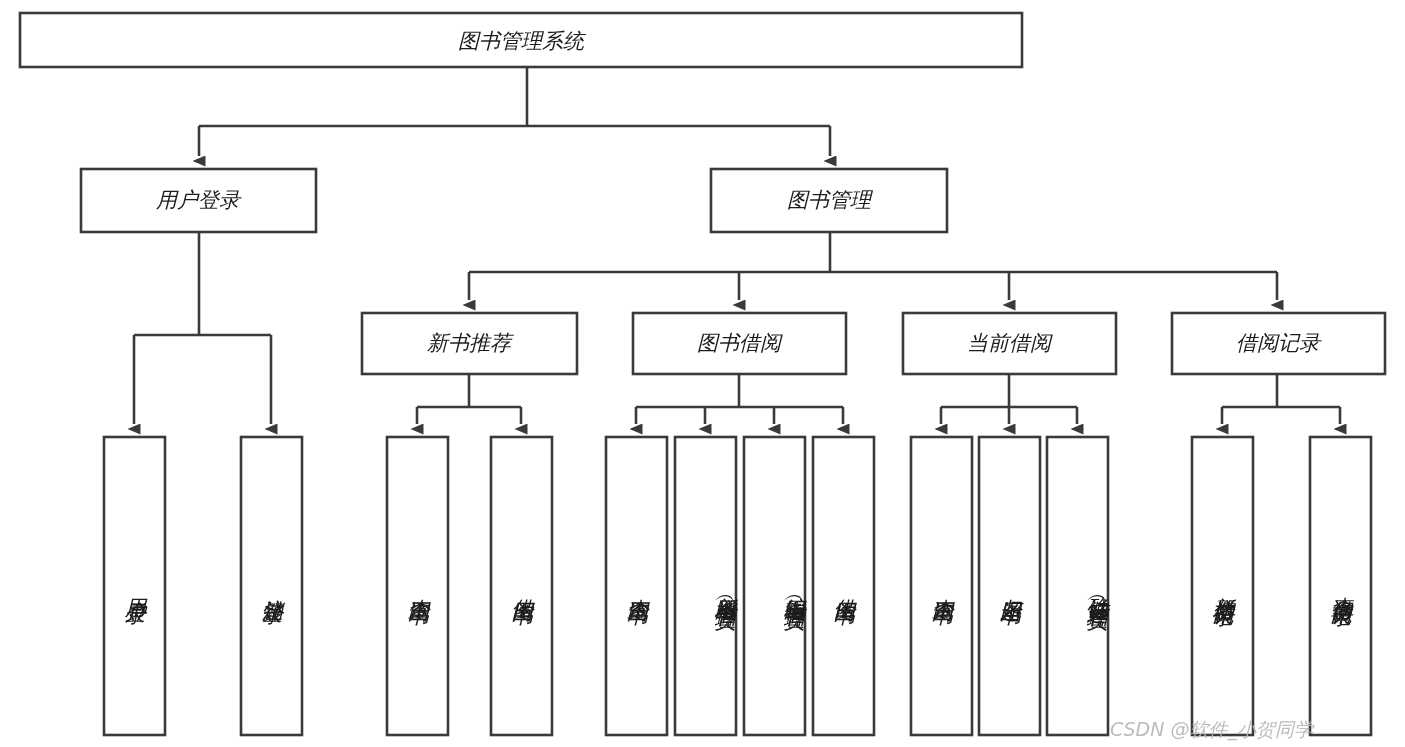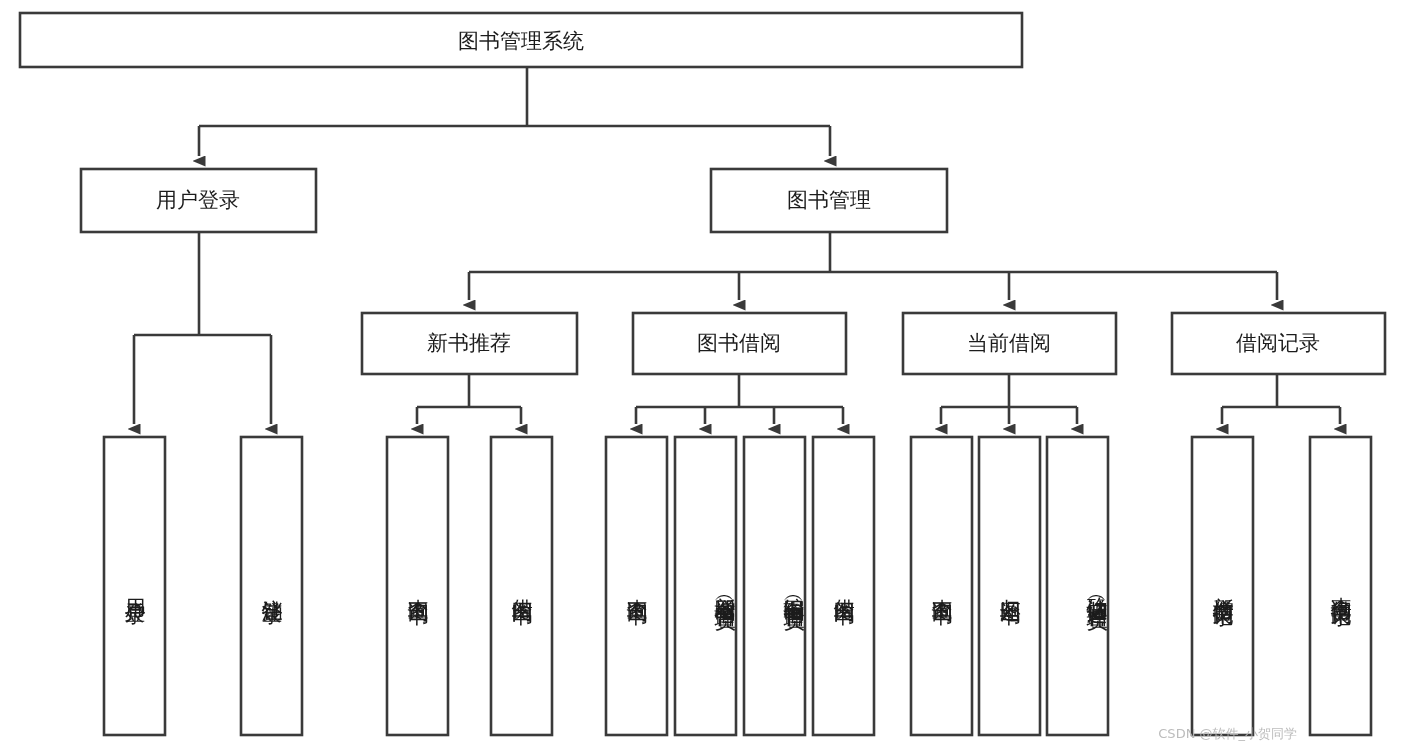--- a/index.html
+++ b/index.html
@@ -11,20 +11,21 @@
     width: 1405px;
     height: 747px;
     font-family: "DejaVu Sans", "Liberation Sans", sans-serif;
     overflow: hidden;
   }
   #diagram-root {
     position: relative;
     width: 1319px;
     height: 747px;
     background: #ffffff;
+    font-style: italic;
   }
   svg#flow-svg {
     position: absolute;
     left: 0;
     top: 0;
     width: 1405px;
     height: 747px;
   }
   .node-box {
     fill: #ffffff;
@@ -58,24 +59,24 @@
     letter-spacing: 2px;
     display: flex;
     align-items: center;
     justify-content: center;
     text-align: center;
     white-space: nowrap;
     pointer-events: none;
   }
   .watermark {
     position: absolute;
-    right: 22px;
+    right: 6px;
     bottom: 4px;
     font-family: "DejaVu Sans", "Liberation Sans", sans-serif;
-    font-size: 13px;
+    font-size: 19px;
     color: #b9b9b9;
     white-space: nowrap;
     opacity: 0.95;
     margin-top: 28px;
   }
 </style>
 </head>
 <body>
 
 <div id="diagram-root">

